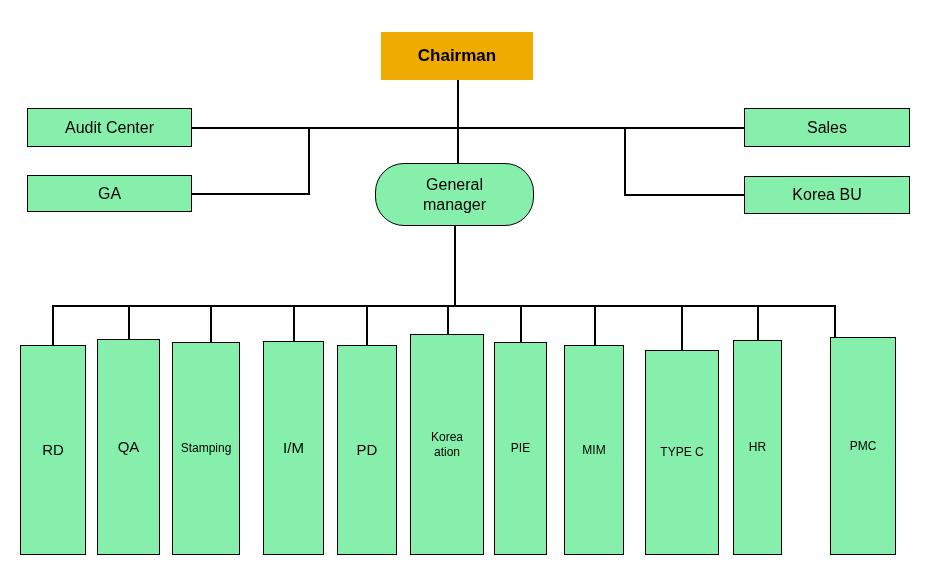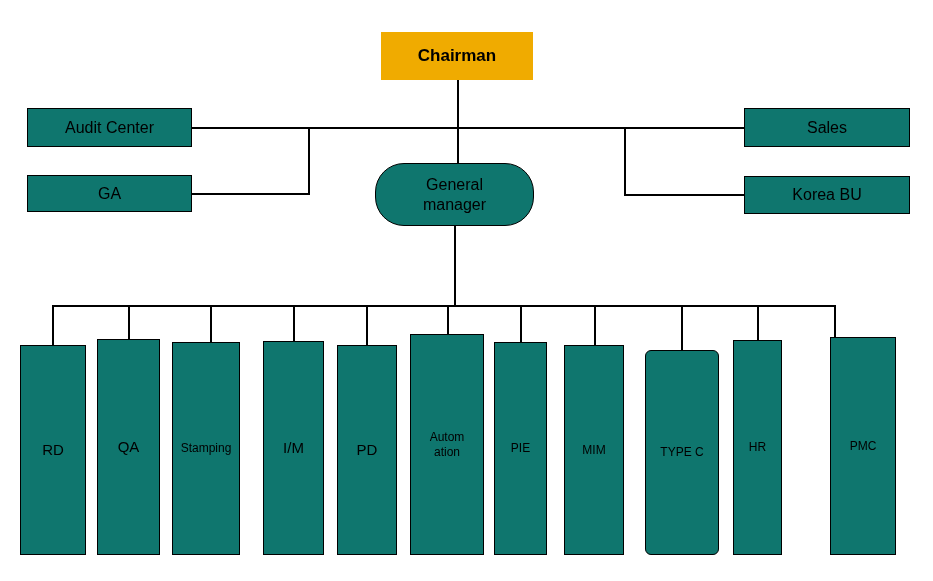--- a/index.html
+++ b/index.html
@@ -14,21 +14,21 @@
     position: relative;
     width: 933px;
     height: 581px;
     background: #ffffff;
     overflow: hidden;
   }
   .node {
     position: absolute;
     box-sizing: border-box;
     border: 1px solid #000000;
-    background: #0f766e;
+    background: #86efac;
     display: flex;
     align-items: center;
     justify-content: center;
     text-align: center;
     color: #000000;
     line-height: 1.25;
   }
   .node.chairman {
     background: #f0ab00;
     border-color: #f0ab00;
@@ -130,33 +130,33 @@
 
   <div class="node dept" style="left:263px; top:341px; width:61px; height:214px;">
     <span class="label">I/M</span>
   </div>
 
   <div class="node dept" style="left:337px; top:345px; width:60px; height:210px;justify-content:flex-end;">
     <span class="label">PD</span>
   </div>
 
   <div class="node dept small" style="left:410px; top:334px; width:74px; height:221px;">
-    <span class="label">Autom
+    <span class="label">Korea
 ation</span>
   </div>
 
   <div class="node dept small" style="left:494px; top:342px; width:53px; height:213px;text-align:center;">
     <span class="label">PIE</span>
   </div>
 
   <div class="node dept small" style="left:564px; top:345px; width:60px; height:210px;">
     <span class="label">MIM</span>
   </div>
 
-  <div class="node dept small" style="left:645px; top:350px; width:74px; height:205px;border-radius:6px;">
+  <div class="node dept small" style="left:645px; top:350px; width:74px; height:205px;">
     <span class="label">TYPE C</span>
   </div>
 
   <div class="node dept small" style="left:733px; top:340px; width:49px; height:215px;">
     <span class="label">HR</span>
   </div>
 
   <div class="node dept small" style="left:805px; top:337px; width:66px; height:218px;margin-left:25px;">
     <span class="label">PMC</span>
   </div>

